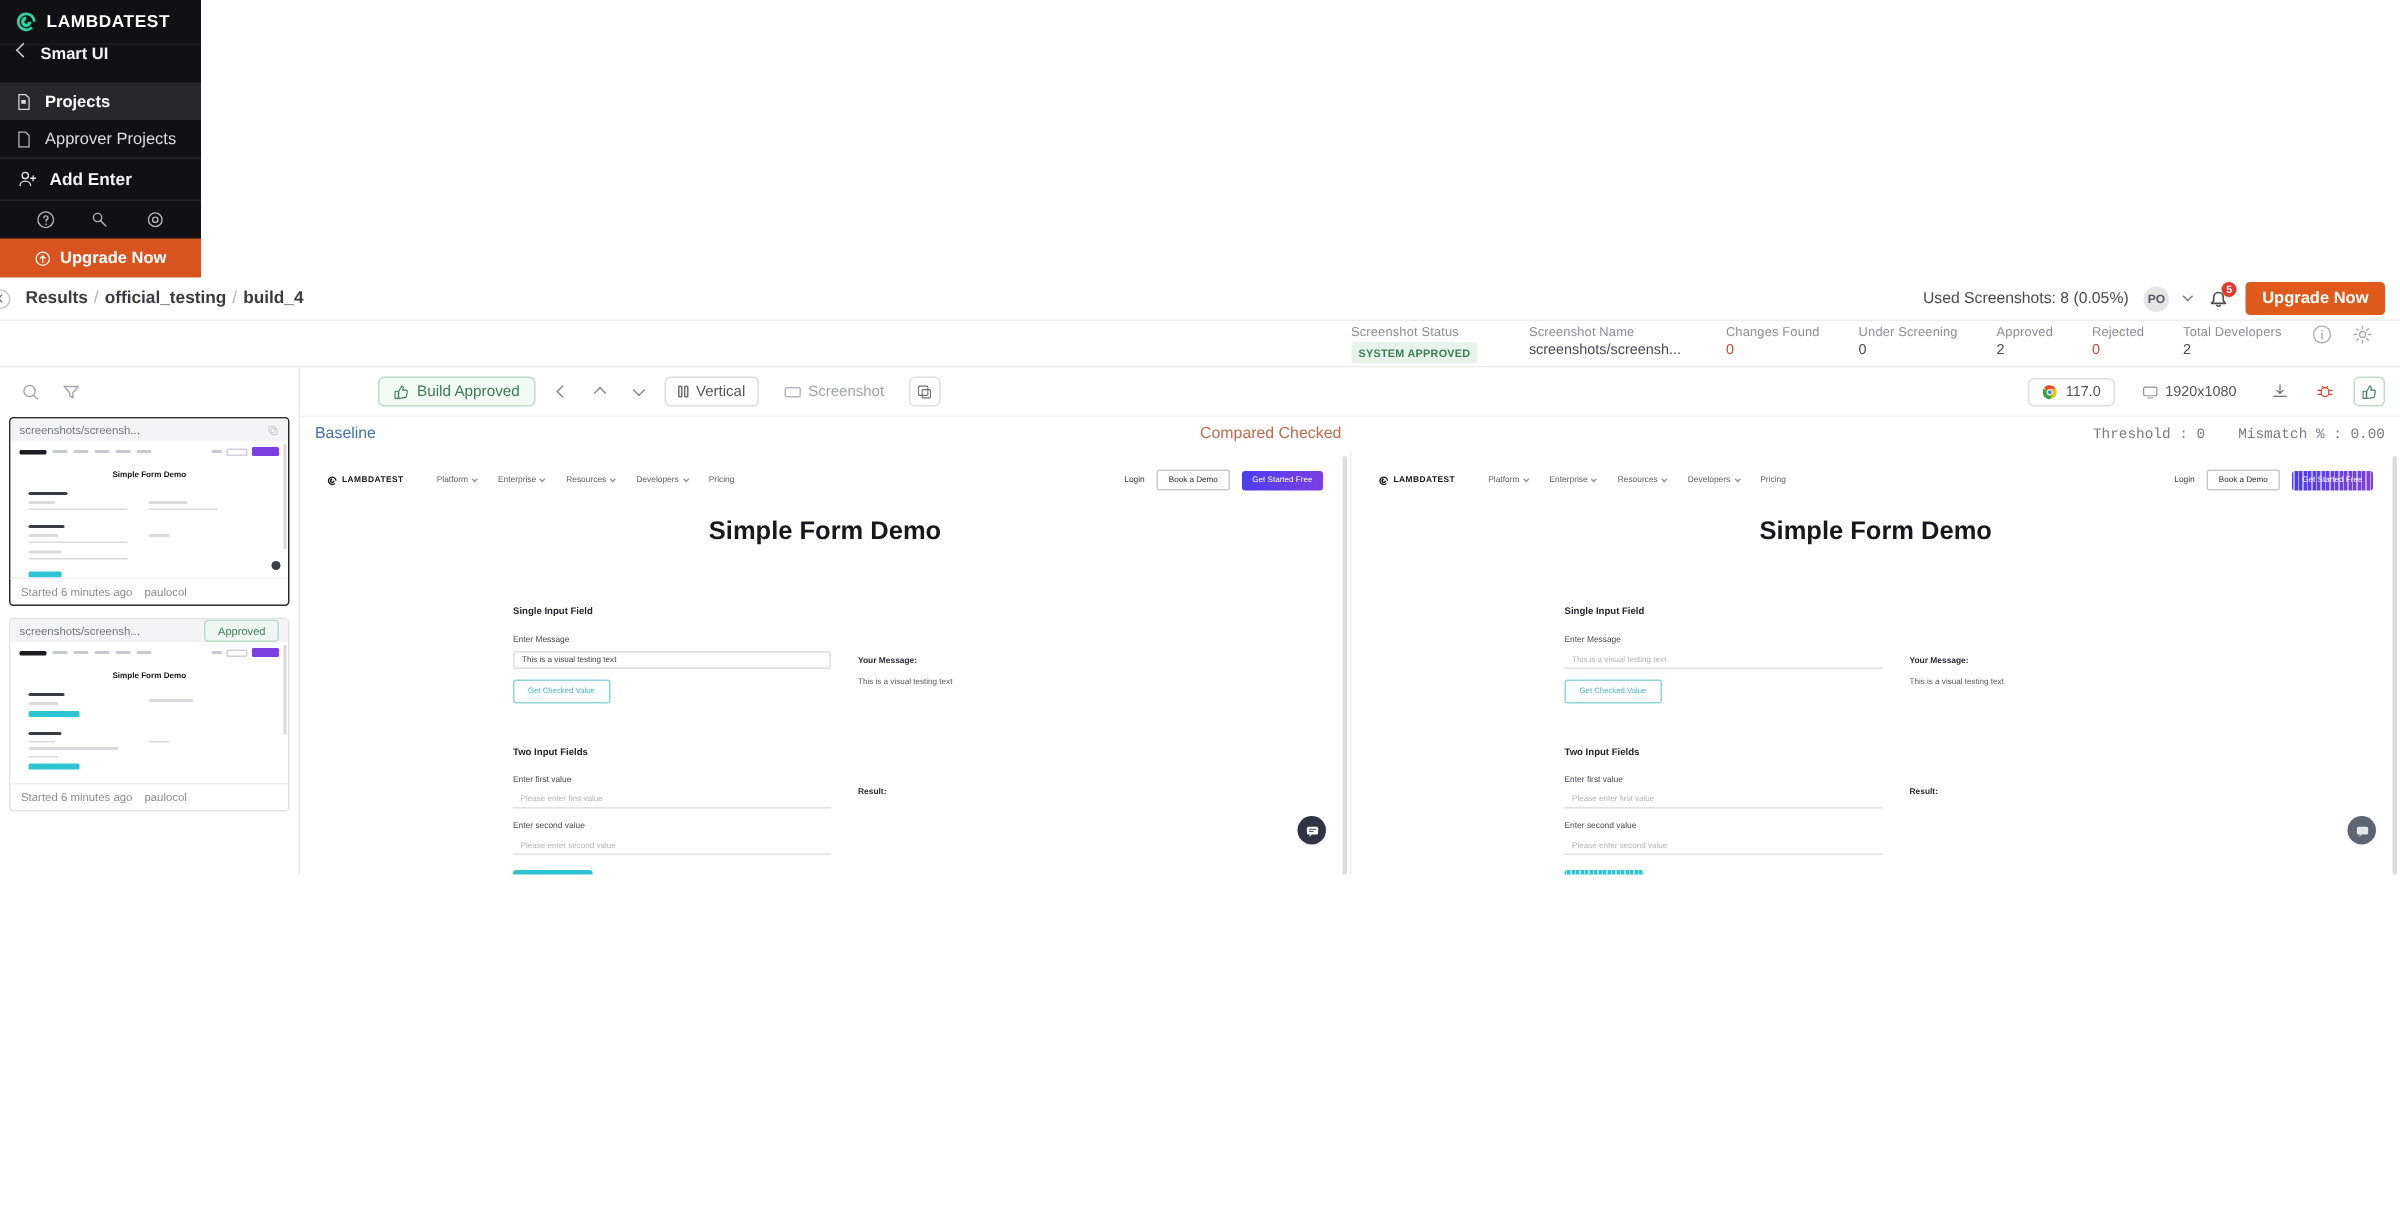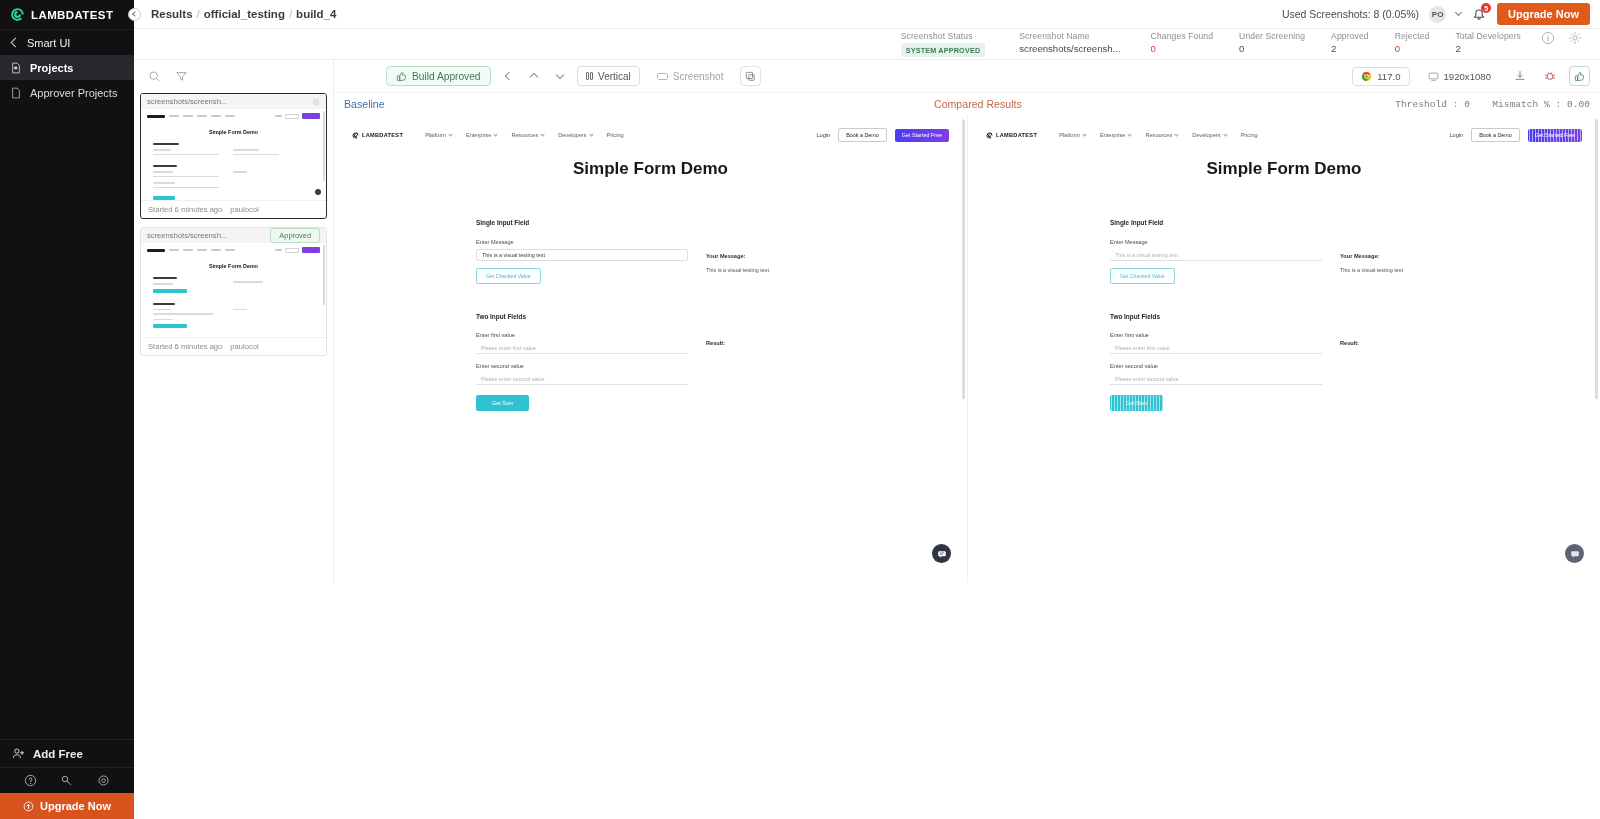--- a/index.html
+++ b/index.html
@@ -4,36 +4,36 @@
 <style>
   * { box-sizing: border-box; margin: 0; padding: 0; }
   html, body { width: 1600px; height: 819px; overflow: hidden; }
   body {
     font-family: "Liberation Sans", sans-serif;
     background: #ffffff;
     color: #2b2b2b;
     font-size: 11px;
     -webkit-font-smoothing: antialiased;
   }
-  .app { position: relative; width: 1600px; height: 583px; display: flex; }
+  .app { position: relative; width: 1600px; height: 583px; display: flex; flex-direction: column; }
 
   
   .sidebar {
     width: 134px; height: 819px; background: #111113; color: #e9e9ec;
     display: flex; flex-direction: column; flex: 0 0 134px;
   }
   .brand {
     height: 29px; display: flex; align-items: center; gap: 6px;
     padding-left: 10px; background: #111113;
   }
   .brand-logo { width: 15px; height: 15px; flex: 0 0 15px; }
   .brand-name { font-size: 11.5px; font-weight: 700; letter-spacing: .4px; color: #fff; }
   .sb-header {
-    height: 26px; display: flex; align-items: center; gap: 8px; padding-left: 10px;
-    font-size: 11px; font-weight: 400; color: #f2f2f4; border-top: 1px solid #1d1d20;
+    height: 26px; display: flex; gap: 8px; padding-left: 10px;
+    font-size: 11px; font-weight: 700; color: #f2f2f4; border-top: 1px solid #1d1d20;
   }
   .chev-left { width: 7px; height: 7px; border-left: 1.4px solid #cfcfd4; border-bottom: 1.4px solid #cfcfd4;
     transform: rotate(45deg); margin-left: 2px; }
   .sb-item {
     height: 25px; display: flex; align-items: center; gap: 8px; padding-left: 10px;
     font-size: 11px; color: #dcdce1; cursor: pointer;
   }
   .sb-item.active { background: #28282c; color: #fff; font-weight: 700; }
   .sb-item .ic { width: 12px; height: 12px; flex: 0 0 12px; display: block; }
   .sb-spacer { flex: 1 1 auto; }
@@ -291,21 +291,21 @@
     </div>
 
     <div class="sb-spacer"></div>
 
     <div class="sb-addteam">
       <svg class="ic" viewBox="0 0 16 16" style="width:13px;height:13px">
         <circle cx="6" cy="5" r="2.6" fill="none" stroke="#e4e4e9" stroke-width="1.1"></circle>
         <path d="M1.6 13.5c0-2.4 2-4 4.4-4s4.4 1.6 4.4 4" fill="none" stroke="#e4e4e9" stroke-width="1.1"></path>
         <path d="M12.4 5.2v4M10.4 7.2h4" stroke="#e4e4e9" stroke-width="1.1" stroke-linecap="round"></path>
       </svg>
-      <span>Add Free</span>
+      <span>Add Enter</span>
     </div>
 
     <div class="sb-iconrow">
       <svg class="ic" viewBox="0 0 16 16">
         <circle cx="8" cy="8" r="6.4" fill="none" stroke="#d2d2d8" stroke-width="1.1"></circle>
         <path d="M6.4 6.4a1.7 1.7 0 1 1 1.9 1.8v1.2" fill="none" stroke="#d2d2d8" stroke-width="1.1" stroke-linecap="round"></path>
         <circle cx="8.2" cy="11.6" r=".7" fill="#d2d2d8"></circle>
       </svg>
       <svg class="ic" viewBox="0 0 16 16">
         <circle cx="6.2" cy="6.2" r="3.4" fill="none" stroke="#d2d2d8" stroke-width="1.1"></circle>
@@ -611,21 +611,21 @@
           <div class="vs-left">
             <span class="vs-baseline">Baseline</span>
             <span class="vs-updated">
               <svg style="width:9px;height:9px" viewBox="0 0 16 16">
                 <circle cx="8" cy="8" r="6" fill="none" stroke="#a8a8b0" stroke-width="1.2"></circle>
                 <path d="M8 4.6V8l2.4 1.6" fill="none" stroke="#a8a8b0" stroke-width="1.2" stroke-linecap="round"></path>
               </svg>
               <span>Updated 37 minutes ago</span>
             </span>
           </div>
-          <span class="vs-compared">Compared Results</span>
+          <span class="vs-compared">Compared Checked</span>
           <div class="vs-right">
             <span>Threshold : 0</span>
             <span>Mismatch % : 0.00</span>
           </div>
         </div>
 
         <div class="compare-area">
 
           <div class="pane">
             <div class="demo">

